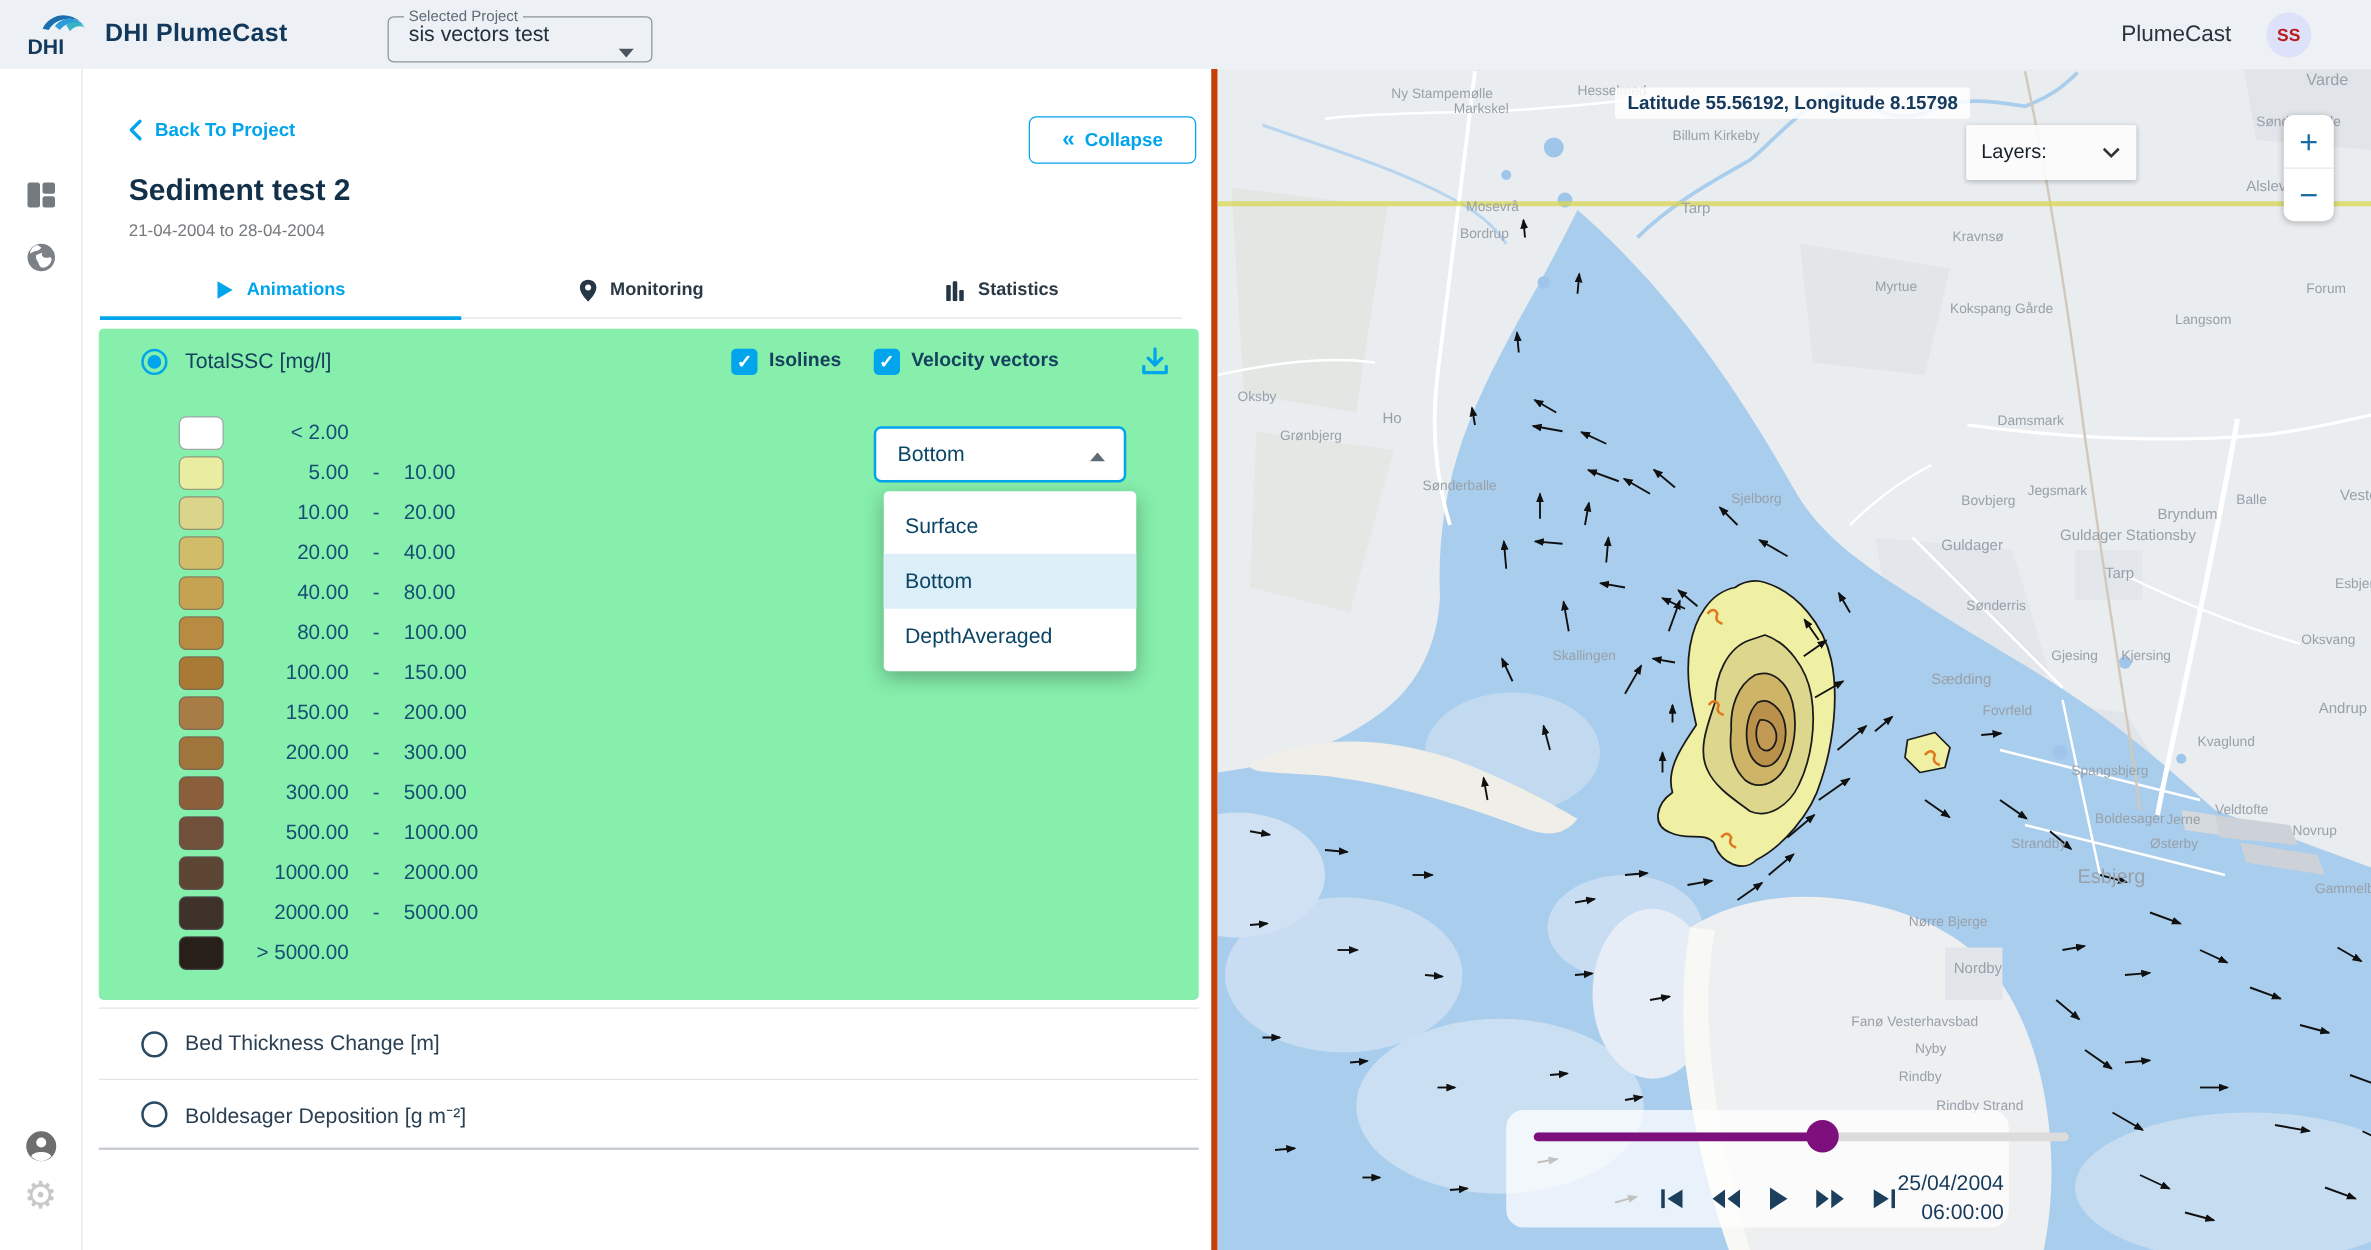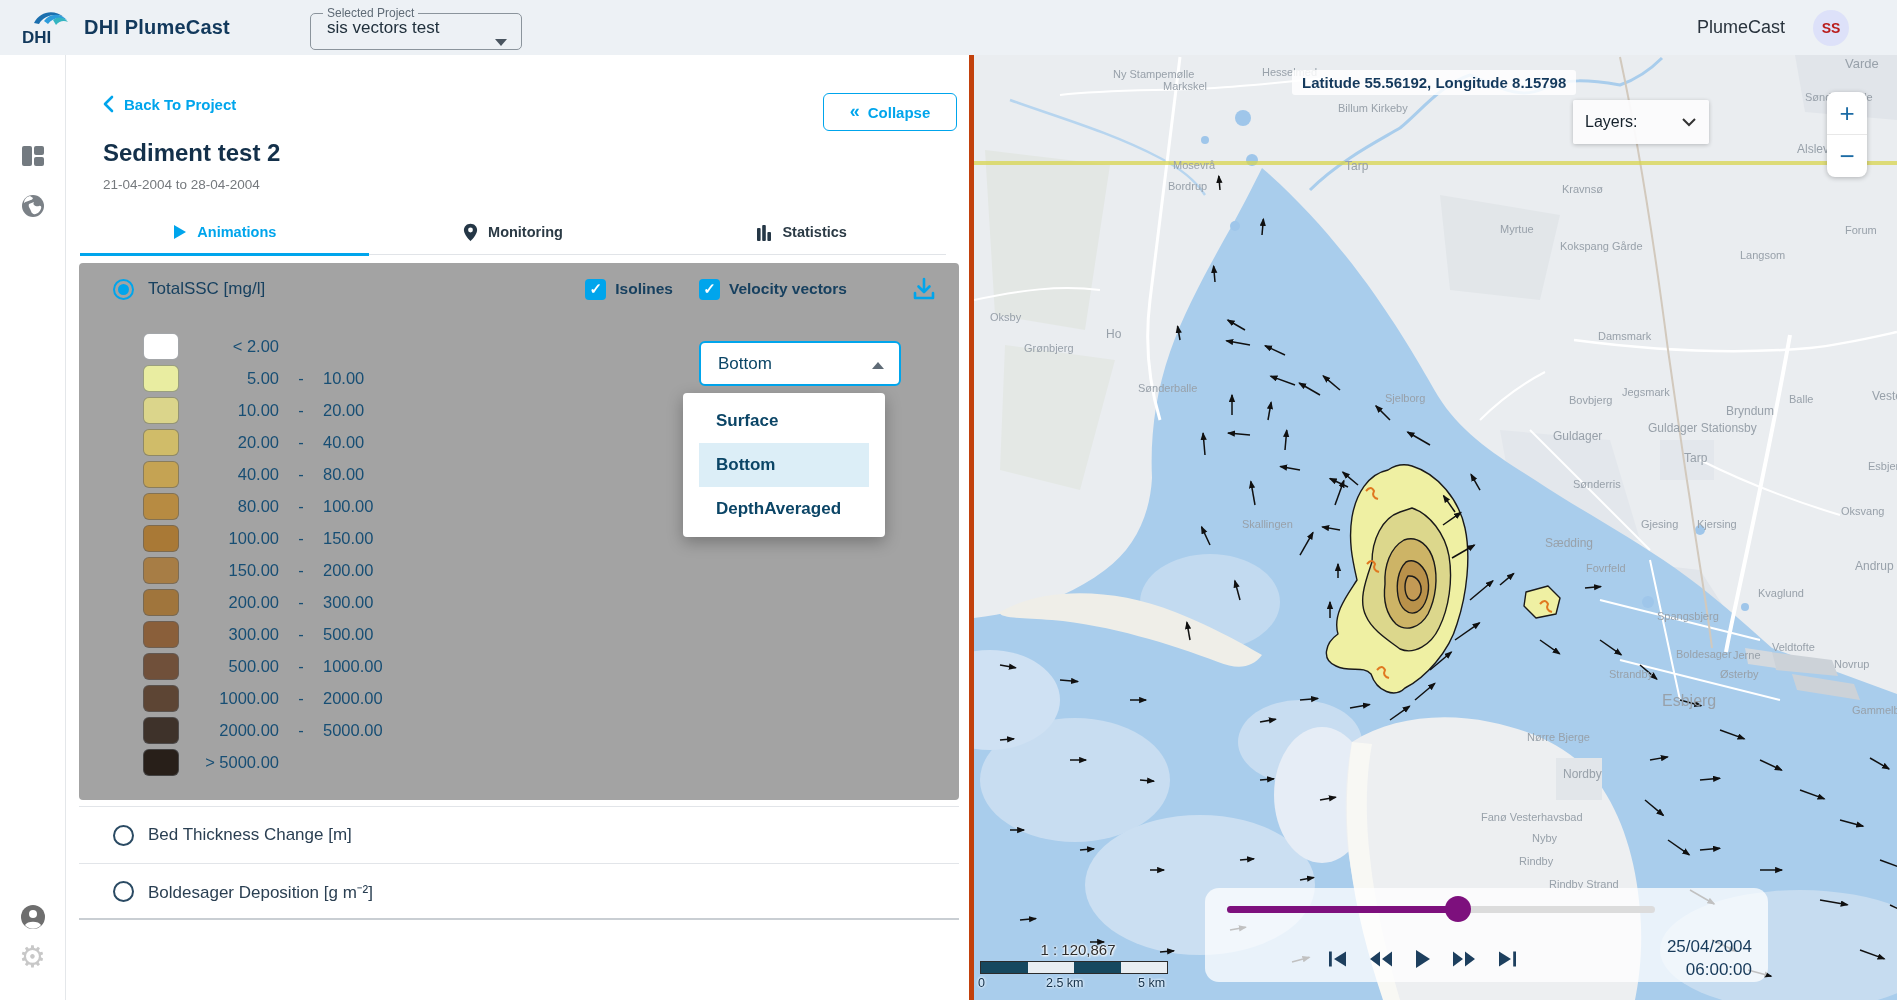--- a/index.html
+++ b/index.html
@@ -28,21 +28,21 @@
   .collapse-btn { position:absolute; left:757px; top:38px; width:134px; height:38px; border:1.5px solid #00a5ec; border-radius:6px; background:#fff; color:#00a5ec; font-weight:bold; font-size:15px; display:flex; align-items:center; justify-content:center; gap:8px; cursor:pointer; }
   .collapse-chevrons { font-size:18px; line-height:1; margin-top:-2px; }
   .panel-title { position:absolute; left:37px; top:84px; font-size:24px; font-weight:bold; color:#13304a; }
   .panel-sub { position:absolute; left:37px; top:122px; font-size:13.5px; color:#75797d; }
 
   .tabs { position:absolute; left:14px; top:155px; width:866px; height:45px; display:flex; border-bottom:1px solid #e1e4e8; }
   .tab { flex:1; display:flex; align-items:center; justify-content:center; gap:10px; font-size:14.5px; font-weight:bold; color:#2b3a45; cursor:pointer; position:relative; }
   .tab.active { color:#00a5ec; }
   .tab.active::after { content:""; position:absolute; left:0; right:0; bottom:-2px; height:3px; background:#00a5ec; }
 
-  .section { position:absolute; left:13px; top:208px; width:880px; height:537px; background:#a3a3a3; border-radius:4px; }
+  .section { position:absolute; left:13px; top:208px; width:880px; height:537px; background:#86efac; border-radius:4px; }
   .layer-head { display:flex; align-items:center; height:52px; padding:0 22px 0 34px; }
   .layer-label { font-size:17px; color:#17405f; margin-left:14px; }
   .opt-group { margin-left:auto; display:flex; align-items:center; gap:26px; }
   .opt { display:flex; align-items:center; gap:9px; font-size:15.5px; font-weight:bold; color:#17405f; }
   .cbx { width:21px; height:21px; border-radius:4px; background:#00a5ec; color:#fff; font-size:15px; font-weight:bold; display:flex; align-items:center; justify-content:center; cursor:pointer; }
   .dl-btn { margin-left:38px; cursor:pointer; display:flex; }
 
   .radio { width:21px; height:21px; border-radius:50%; border:2px solid #00a5ec; position:relative; cursor:pointer; flex:none; }
   .radio.sel::after { content:""; position:absolute; left:3px; top:3px; width:11px; height:11px; border-radius:50%; background:#00a5ec; }
   .radio.unsel { border-color:#2a4a63; }
@@ -50,21 +50,21 @@
   .legend { position:absolute; left:64px; top:70px; }
   .legend-row { display:flex; align-items:center; height:27px; margin-bottom:5px; }
   .swatch { width:36px; height:27px; border-radius:6px; border:1px solid rgba(90,95,100,.55); flex:none; }
   .lg-left { width:100px; text-align:right; font-size:16.5px; color:#174e74; }
   .lg-dash { width:44px; text-align:center; font-size:16.5px; color:#174e74; }
   .lg-right { width:116px; text-align:left; font-size:16.5px; color:#174e74; }
 
   .depth-select { position:absolute; left:620px; top:78px; width:202px; height:45px; background:#fff; border:2px solid #00a5ec; border-radius:6px; display:flex; align-items:center; cursor:pointer; }
   .depth-value { font-size:17px; color:#0b4566; margin-left:17px; }
   .depth-caret { position:absolute; right:15px; top:19px; width:0; height:0; border-left:6px solid transparent; border-right:6px solid transparent; border-bottom:7px solid #5f6b76; }
-  .depth-menu { position:absolute; left:604px; top:130px; width:202px; background:#fff; border-radius:4px; box-shadow:0 5px 16px rgba(0,0,0,.28); padding:6px 16px; z-index:40;font-weight:bold; }
+  .depth-menu { position:absolute; left:628px; top:130px; width:202px; background:#fff; border-radius:4px; box-shadow:0 5px 16px rgba(0,0,0,.28); padding:6px 0; z-index:40; }
   .depth-item { height:44px; display:flex; align-items:center; padding-left:17px; font-size:17px; color:#0b4566; cursor:pointer; }
   .depth-item.hl { background:#dceef7; }
 
   .layer-row { position:absolute; left:13px; width:880px; height:57px; display:flex; align-items:center; padding-left:34px; gap:14px; font-size:17px; color:#2a3f52; background:#fff; border-top:1px solid #e2e5e9; }
   .layer-row.r1 { top:751px; }
   .layer-row.r2 { top:808px; border-bottom:2px solid #c9ced3; }
 
   
   .map { position:absolute; left:974px; top:55px; width:923px; height:945px; background:#eaedf0; }
   .map svg.base { position:absolute; left:0; top:0; }
@@ -77,21 +77,21 @@
   .zoom-btn { width:40px; height:42px; display:flex; align-items:center; justify-content:center; font-size:26px; color:#1c6ba5; cursor:pointer; }
   .zoom-div { height:1px; background:#e8e8e8; }
 
   .scale-wrap { position:absolute; left:4px; top:886px; width:200px; }
   .scale-title { text-align:center; font-size:15px; color:#2d2d2d; text-shadow:0 0 3px #fff,0 0 3px #fff,1px 1px 2px #fff; }
   .scale-bar { margin-top:3px; width:188px; height:13px; border:1px solid #2b2b2b; display:flex; margin-left:2px; }
   .scale-seg { flex:1; }
   .scale-labels { position:relative; height:16px; font-size:12.5px; color:#13304a; text-shadow:0 0 3px #fff,0 0 3px #fff; margin-top:2px; }
   .sl0 { position:absolute; left:0; } .sl1 { position:absolute; left:68px; } .sl2 { position:absolute; left:160px; }
 
-  .playback { position:absolute; left:231px; top:833px; width:563px; height:94px; background:rgba(255,255,255,.74); border-radius:14px; }
+  .playback { position:absolute; left:231px; top:833px; width:402px; height:94px; background:rgba(255,255,255,.74); border-radius:14px; }
   .pb-track { position:absolute; left:22px; top:18px; width:428px; height:7px; border-radius:4px; background:#dcdcdc; cursor:pointer; }
   .pb-fill { height:7px; border-radius:4px; background:#7d107d; width:54%; }
   .pb-thumb { position:absolute; top:-10px; width:26px; height:26px; border-radius:50%; background:#7d107d; cursor:grab; }
   .pb-row { position:absolute; left:0; right:0; top:48px; display:flex; align-items:center; }
   .pb-btns { display:flex; align-items:center; gap:21px; margin-left:122px; }
   .pb-btn { cursor:pointer; display:flex; }
   .pb-date { margin-left:auto; margin-right:16px; text-align:right; font-size:17px; color:#173a5a; line-height:1.35; }
 
   text.mlabel { fill:#98a1aa; font-family:"Liberation Sans",sans-serif; }
 </style>
@@ -557,34 +557,20 @@
         <polyline points="2,3 8,9 14,3" fill="none" stroke="#333" stroke-width="2"></polyline>
       </svg>
   </div>
 
   <div class="zoom-ctl">
     <div class="zoom-btn">+</div>
     <div class="zoom-div"></div>
     <div class="zoom-btn">−</div>
   </div>
 
-  <div class="scale-wrap">
-    <div class="scale-title">1 : 120,867</div>
-    <div class="scale-bar">
-      <div class="scale-seg" style="background:#16485f"></div>
-      <div class="scale-seg" style="background:#e9eef2"></div>
-      <div class="scale-seg" style="background:#16485f"></div>
-      <div class="scale-seg" style="background:#e9eef2"></div>
-    </div>
-    <div class="scale-labels">
-      <span class="sl0">0</span>
-      <span class="sl1">2.5 km</span>
-      <span class="sl2">5 km</span>
-    </div>
-  </div>
 
   <div class="playback">
     <div class="pb-track">
       <div class="pb-fill" id="pb-fill" style="width: 54%;"></div>
       <div class="pb-thumb" id="pb-thumb" style="left: calc(54% - 13px);"></div>
     </div>
     <div class="pb-row">
       <div class="pb-btns">
         <span class="pb-btn">
           <svg width="21" height="18" viewBox="0 0 21 18">

